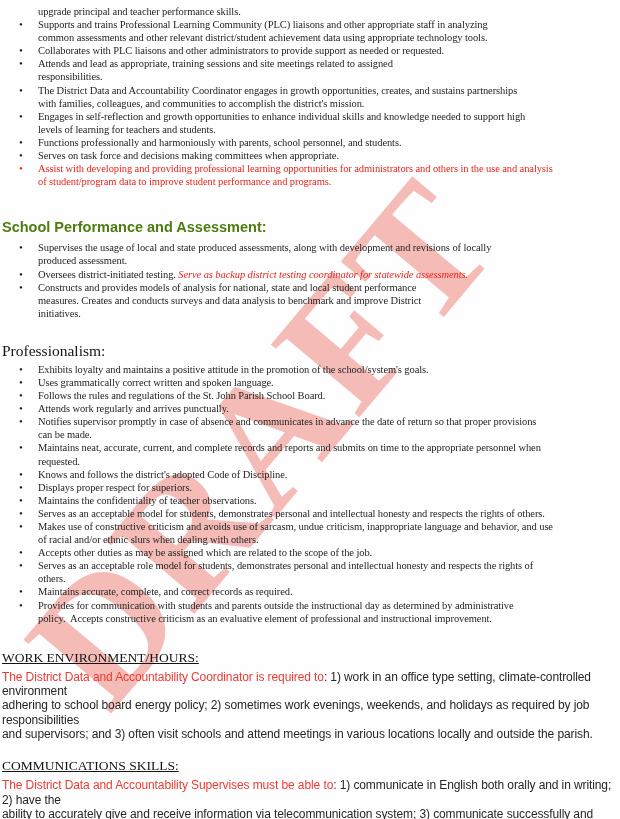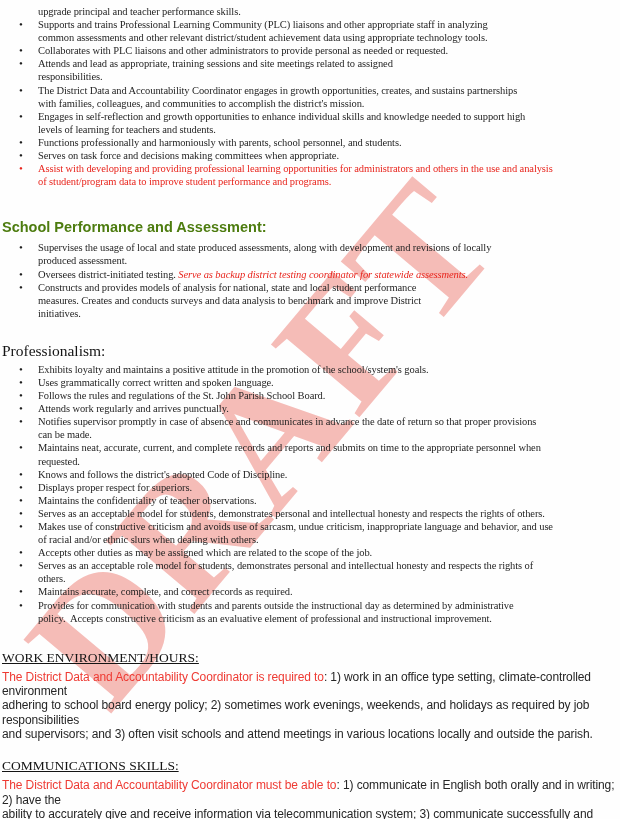--- a/index.html
+++ b/index.html
@@ -100,21 +100,21 @@
 </head>
 <body>
 
 <div class="page">
   <div class="watermark" style="color: rgb(232, 90, 80); opacity: 0.4;">DRAFT</div>
   <div class="content">
     <div class="cont-line">upgrade principal and teacher performance skills.</div>
     <ul class="blist" id="top-list">
         <li><span>Supports and trains Professional Learning Community (PLC) liaisons and other appropriate staff in analyzing
 common assessments and other relevant district/student achievement data using appropriate technology tools.</span></li>
-        <li><span>Collaborates with PLC liaisons and other administrators to provide personal as needed or requested.</span></li>
+        <li><span>Collaborates with PLC liaisons and other administrators to provide support as needed or requested.</span></li>
         <li><span>Attends and lead as appropriate, training sessions and site meetings related to assigned
 responsibilities.</span></li>
         <li><span>The District Data and Accountability Coordinator engages in growth opportunities, creates, and sustains partnerships
 with families, colleagues, and communities to accomplish the district's mission.</span></li>
         <li><span>Engages in self-reflection and growth opportunities to enhance individual skills and knowledge needed to support high
 levels of learning for teachers and students.</span></li>
         <li><span>Functions professionally and harmoniously with parents, school personnel, and students.</span></li>
         <li><span>Serves on task force and decisions making committees when appropriate.</span></li>
         <li class="red-item" style="color: rgb(232, 37, 29);"><span style="color: rgb(232, 37, 29);">Assist with developing and providing professional learning opportunities for administrators and others in the use and analysis
 of student/program data to improve student performance and programs.</span></li>
@@ -155,20 +155,20 @@
       </div>
     <div id="bottom">
         <div class="bottom-block first">
           <h3>WORK ENVIRONMENT/HOURS:</h3>
           <p><span style="color: rgb(238, 58, 51);">The District Data and Accountability Coordinator is required to</span><span>: 1) work in an office type setting, climate-controlled environment
 adhering to school board energy policy; 2) sometimes work evenings, weekends, and holidays as required by job responsibilities
 and supervisors; and 3) often visit schools and attend meetings in various locations locally and outside the parish.</span></p>
         </div>
         <div class="bottom-block second">
           <h3>COMMUNICATIONS SKILLS:</h3>
-          <p><span style="color: rgb(238, 58, 51);">The District Data and Accountability Coordinator must be able to</span><span>: 1) communicate in English both orally and in writing; 2) have the
+          <p><span style="color: rgb(238, 58, 51);">The District Data and Accountability Supervises must be able to</span><span>: 1) communicate in English both orally and in writing; 2) have the
 ability to accurately give and receive information via telecommunication system; 3) communicate successfully and pleasantly with
 the public and St. John Parish School System employees; 4) accurately compile data, summarize information and provide written
 reports to supervisor and the Board; and 5) represent the school system at various public functions.</span></p>
         </div>
       </div>
   </div>
 </div>
 
 </body></html>

